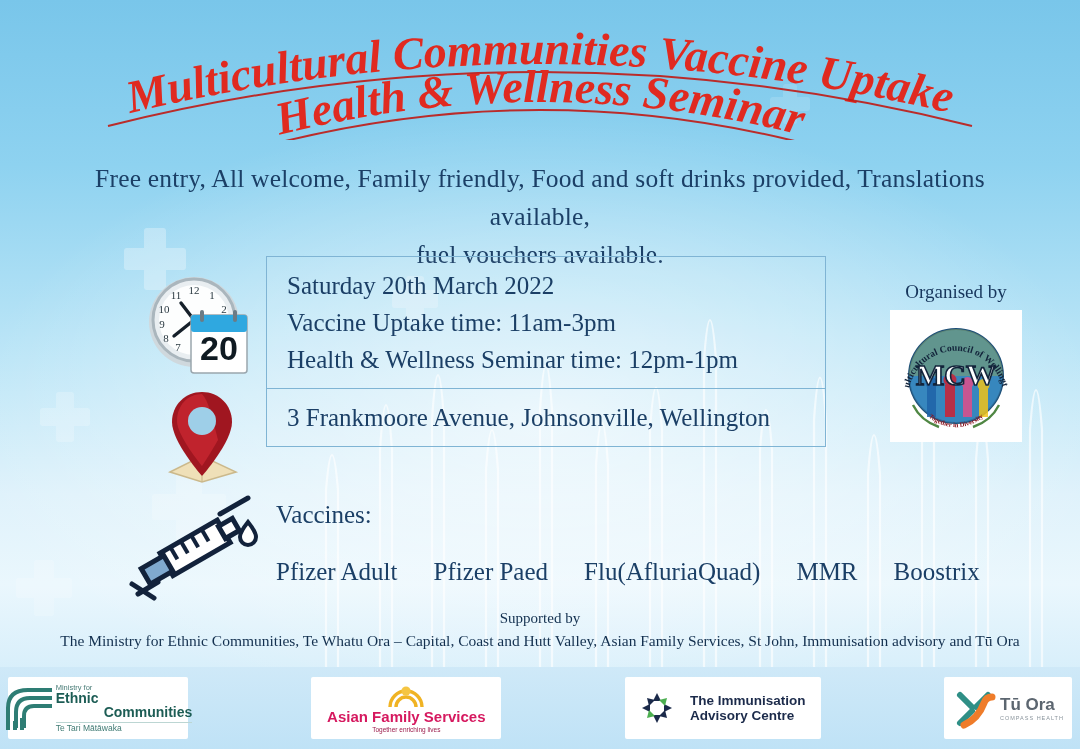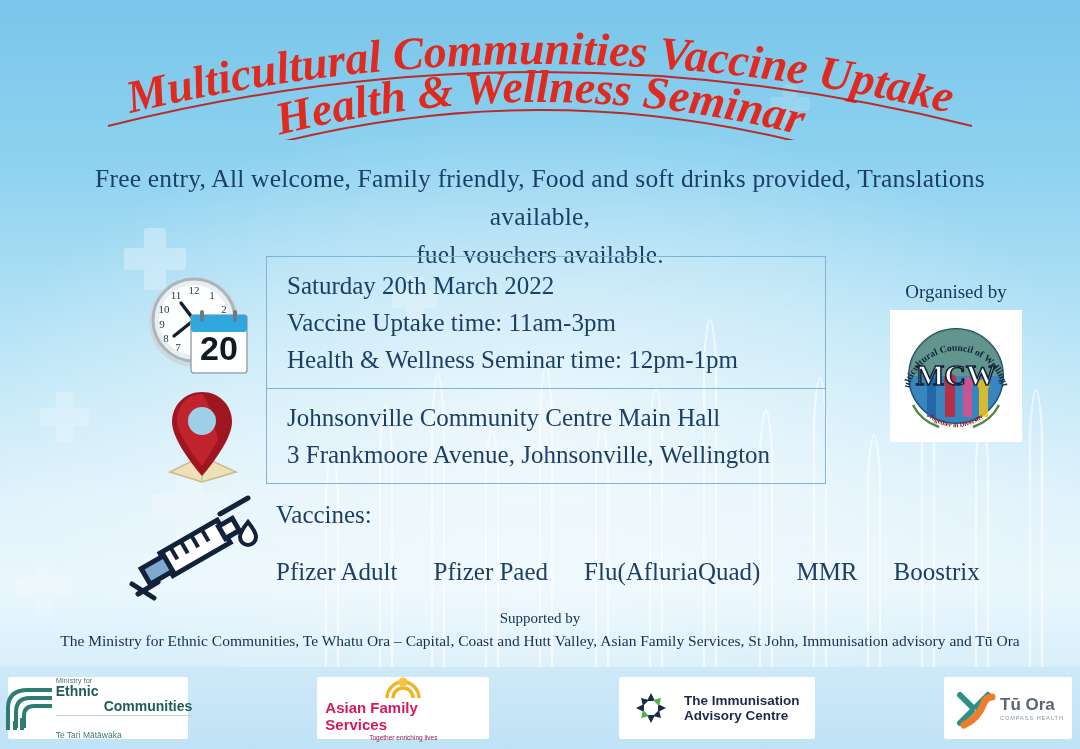--- a/index.html
+++ b/index.html
@@ -64,21 +64,21 @@
     background:linear-gradient(180deg,#cfe9f8 0%, #bfe2f6 100%);}
   .logo{background:#fff;border-radius:2px;display:flex;align-items:center;
     justify-content:center;height:62px;box-sizing:border-box;padding:4px 8px;}
   .logo.dark{background:#131c3d;}
   
   .moec{display:flex;align-items:center;}
   .moec-txt{line-height:1.02;font-family:"Liberation Sans",sans-serif;color:#2b6b63;}
   .moec-txt .t1{font-size:7.5px;color:#4a7d78;display:block;}
   .moec-txt .t2{font-size:14px;font-weight:bold;display:block;color:#1d5d55;}
   .moec-txt .t3{font-size:14px;font-weight:bold;display:block;color:#1d5d55;margin-left:48px;}
-  .moec-txt .t4{font-size:8.5px;display:block;color:#3f7a73;border-top:1px solid #bcd6d3;margin-top:2px;padding-top:15px;}
+  .moec-txt .t4{font-size:8.5px;display:block;color:#3f7a73;border-top:1px solid #bcd6d3;margin-top:2px;padding-top:1px;}
   
   .two-txt{font-family:"Liberation Sans",sans-serif;text-align:left;line-height:1.05;}
   .two-txt .t1{color:#fff;font-size:26px;font-weight:bold;display:block;letter-spacing:-.4px;}
   .two-txt .t2{color:#bcd8e6;font-size:16px;display:block;letter-spacing:-.2px;}
   
   .afs{display:flex;flex-direction:column;align-items:center;}
   .afs .t1{font-family:"Liberation Sans",sans-serif;font-weight:bold;font-size:15px;color:#d6195f;}
   .afs .t2{font-family:"Liberation Sans",sans-serif;font-size:6.5px;color:#9b1b4a;margin-top:1px;}
   
   .stj{display:flex;flex-direction:column;align-items:center;line-height:1.1;}
@@ -226,21 +226,20 @@
     <path d="M124,30 q-8,10 -8,15 a8,8 0 0 0 16,0 q0,-5 -8,-15 Z" fill="#ffffff" stroke="#12223b" stroke-width="4"></path>
   </svg>
 
   <div id="info-boxes">
     <div class="ibox top">
       <div class="iline">Saturday 20th March 2022</div>
       <div class="iline">Vaccine Uptake time: 11am-3pm</div>
       <div class="iline">Health &amp; Wellness Seminar time: 12pm-1pm</div>
     </div>
     <div class="ibox">
-      <div class="iline">Johnsonville Community Centre Main Hall</div>
       <div class="iline">3 Frankmoore Avenue, Johnsonville, Wellington</div>
     </div>
   </div>
 
   <div id="vaccines">
     <div class="vlabel">Vaccines:</div>
     <div class="vlist">
       <span>Pfizer Adult</span>
       <span>Pfizer Paed</span>
       <span>Flu(AfluriaQuad)</span>
@@ -310,21 +309,21 @@
         <div class="moec-txt">
           <span class="t1">Ministry for</span>
           <span class="t2">Ethnic</span>
           <span class="t3">Communities</span>
           <span class="t4">Te Tari Mātāwaka</span>
         </div>
       </div>
     </div>
 
 
-    <div class="logo" style="width:172px;">
+    <div class="logo" style="width:190px;">
       <div class="afs">
         <svg width="42" height="24" viewBox="0 0 42 24">
           <g fill="none" stroke="#f0b323" stroke-width="3.4">
             <path d="M5,23 A16,16 0 0 1 37,23"></path>
             <path d="M11,23 A10,10 0 0 1 31,23"></path>
           </g>
           <circle cx="21" cy="7" r="4.6" fill="#f5c542"></circle>
         </svg>
         <span class="t1">Asian Family Services</span>
         <span class="t2">Together enriching lives</span>

